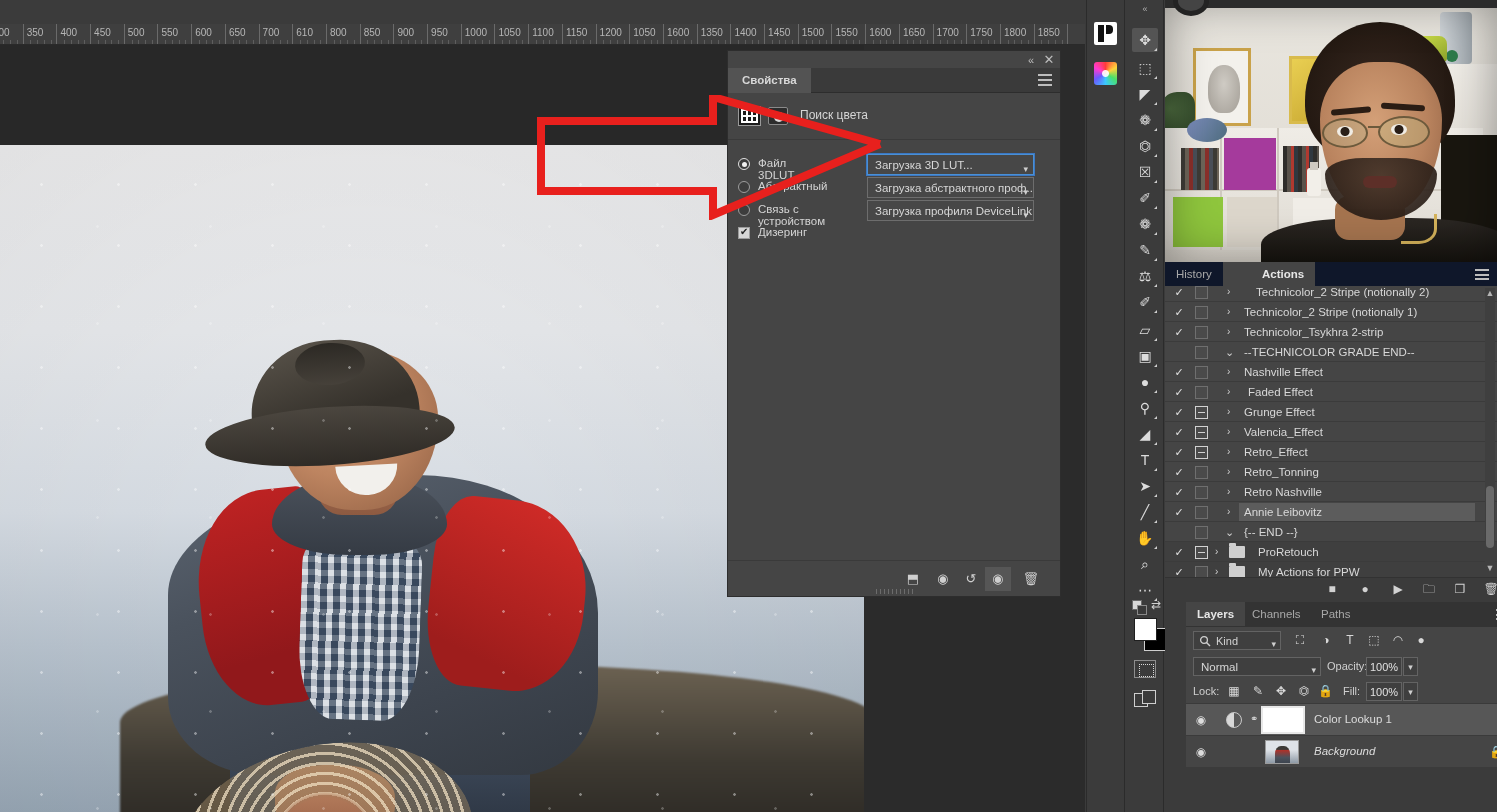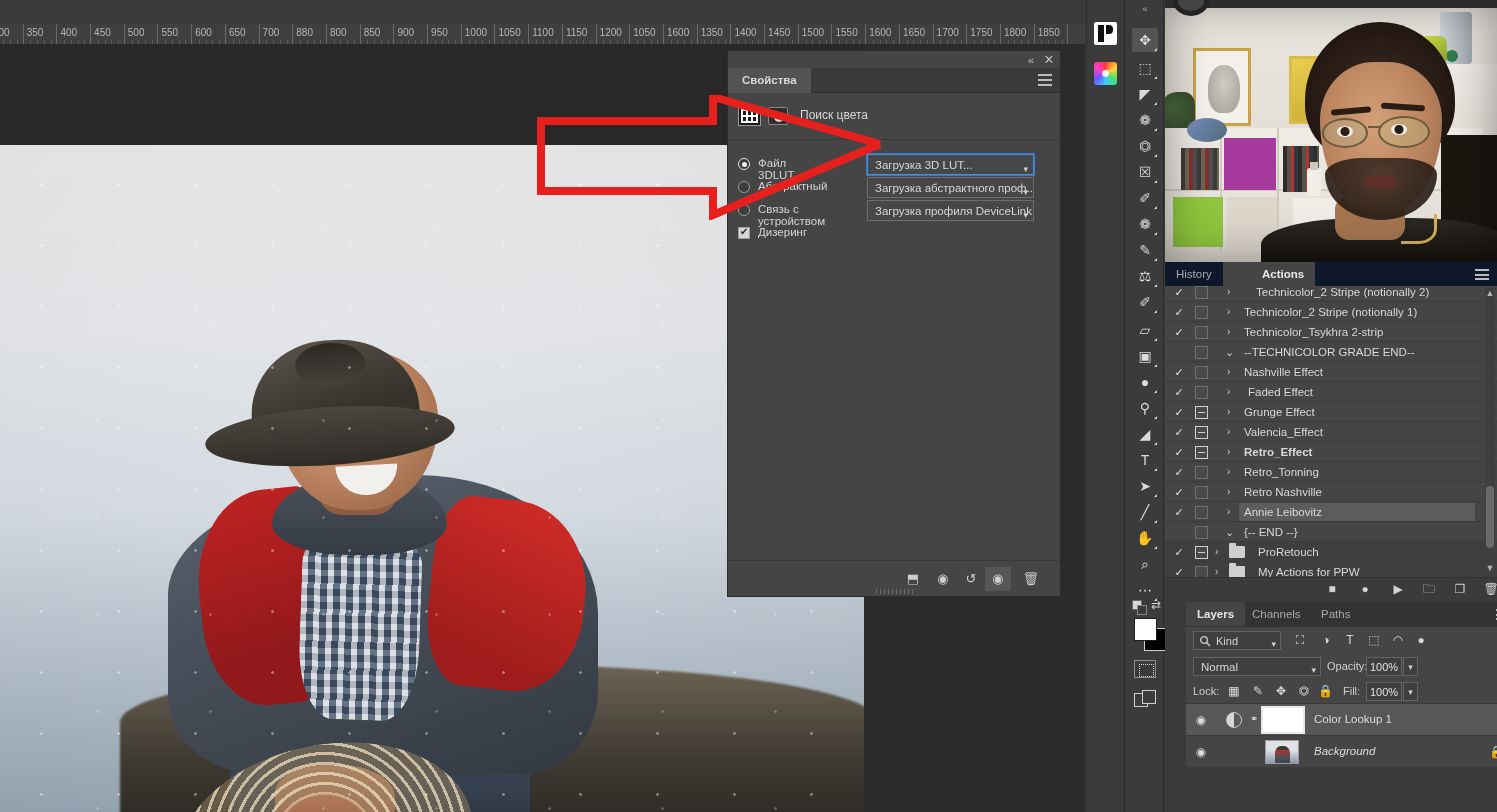--- a/index.html
+++ b/index.html
@@ -590,21 +590,21 @@
       <div class="minor" style="left: 239.38px;"></div>
       <div class="minor" style="left: 246.12px;"></div>
       <div class="minor" style="left: 252.86px;"></div>
       <div class="tickbox" style="left: 259.6px; width: 33.7px;"></div>
       <div class="tlabel" style="left: 262.6px;">700</div>
       <div class="minor" style="left: 266.34px;"></div>
       <div class="minor" style="left: 273.08px;"></div>
       <div class="minor" style="left: 279.82px;"></div>
       <div class="minor" style="left: 286.56px;"></div>
       <div class="tickbox" style="left: 293.3px; width: 33.7px;"></div>
-      <div class="tlabel" style="left: 296.3px;">880</div>
+      <div class="tlabel" style="left: 296.3px;">610</div>
       <div class="minor" style="left: 300.04px;"></div>
       <div class="minor" style="left: 306.78px;"></div>
       <div class="minor" style="left: 313.52px;"></div>
       <div class="minor" style="left: 320.26px;"></div>
       <div class="tickbox" style="left: 327px; width: 33.7px;"></div>
       <div class="tlabel" style="left: 330px;">800</div>
       <div class="minor" style="left: 333.74px;"></div>
       <div class="minor" style="left: 340.48px;"></div>
       <div class="minor" style="left: 347.22px;"></div>
       <div class="minor" style="left: 353.96px;"></div>
@@ -962,21 +962,21 @@
         <div class="arow">
           <span class="a-chk">✓</span>
           <span class="a-box mod"></span>
           <span class="a-tw" style="left:62px;">›</span>
           <span class="aname" style="left:74px;"><span class="aname-inner">Valencia_Effect</span></span>
         </div>
         <div class="arow">
           <span class="a-chk">✓</span>
           <span class="a-box mod"></span>
           <span class="a-tw" style="left:62px;">›</span>
-          <span class="aname" style="left:74px;font-weight:bold;"><span class="aname-inner">Retro_Effect</span></span>
+          <span class="aname" style="left:74px;"><span class="aname-inner">Retro_Effect</span></span>
         </div>
         <div class="arow">
           <span class="a-chk">✓</span>
           <span class="a-box"></span>
           <span class="a-tw" style="left:62px;">›</span>
           <span class="aname" style="left:74px;"><span class="aname-inner">Retro_Tonning</span></span>
         </div>
         <div class="arow">
           <span class="a-chk">✓</span>
           <span class="a-box"></span>

